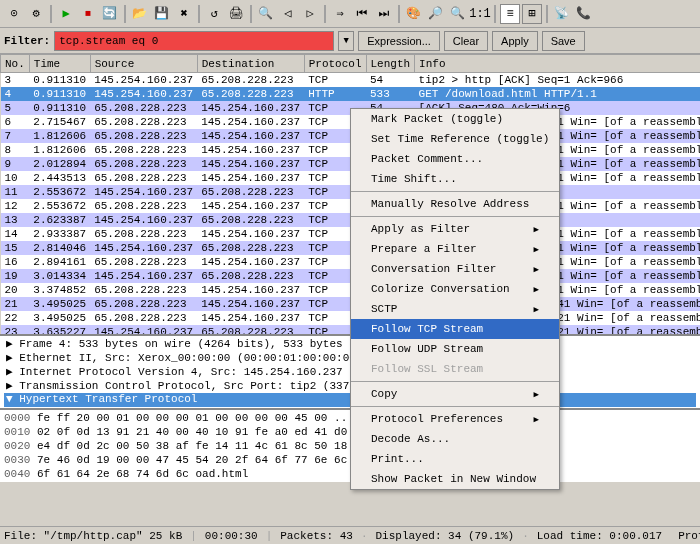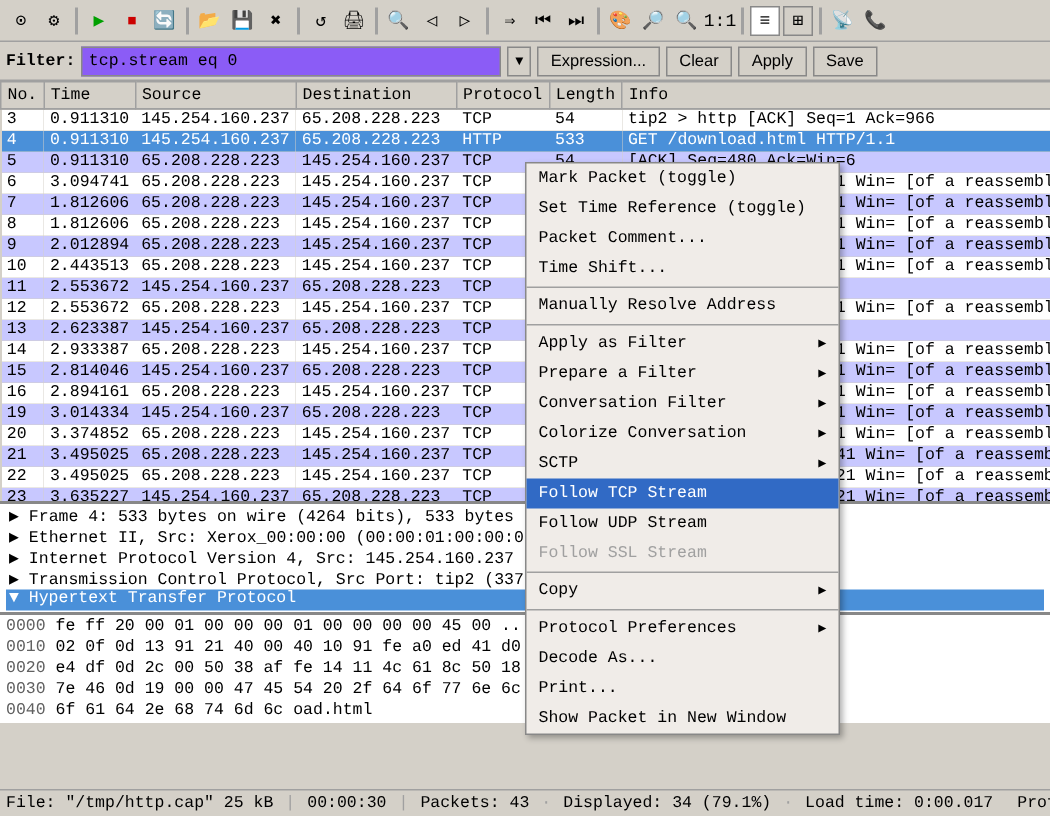--- a/index.html
+++ b/index.html
@@ -42,21 +42,21 @@
       align-items: center;
       gap: 4px;
       border-bottom: 1px solid #a0a0a0;
       height: 26px;
     }
     .filter-label { font-weight: bold; font-size: 11px; }
     .filter-input {
       flex: 1;
       height: 20px;
       border: 1px solid #888;
-      background: #8b5cf6;
+      background: #ef4444;
       font-family: 'Courier New', monospace;
       font-size: 11px;
       padding: 0 4px;
       max-width: 280px;
     }
     .filter-dropdown-btn {
       width: 16px; height: 20px;
       background: #d4d0c8;
       border: 1px solid #888;
       cursor: pointer;
@@ -107,21 +107,21 @@
       left: 350px;
       width: 210px;
       background: #f0ece8;
       border: 1px solid #888;
       box-shadow: 2px 2px 4px rgba(0,0,0,0.3);
       z-index: 100;
       font-size: 11px;
     }
     .menu-item {
       height: 20px;
-      padding: 2px 8px;
+      padding: 2px 20px;
       display: flex;
       align-items: center;
       justify-content: space-between;
       cursor: pointer;
       white-space: nowrap;
     }
     .menu-item-active { background: #316ac5; color: white; text-align: right; }
     .menu-item-disabled { color: #a0a0a0; cursor: default; }
     .menu-sep { height: 1px; background: #a0a0a0; margin: 2px 0; }
     .menu-arrow { font-size: 9px; }
@@ -258,21 +258,21 @@
           <td>5</td>
           <td>0.911310</td>
           <td>65.208.228.223</td>
           <td>145.254.160.237</td>
           <td>TCP</td>
           <td>54</td>
           <td>[ACK] Seq=480 Ack=Win=6</td>
         </tr>
         <tr style="background: white;">
           <td>6</td>
-          <td>3.094741</td>
+          <td>2.715467</td>
           <td>65.208.228.223</td>
           <td>145.254.160.237</td>
           <td>TCP</td>
           <td>1434</td>
           <td>[ACK] Seq=480 Ack=1381 Win=  [of a reassembled PDU]</td>
         </tr>
         <tr style="background: rgb(200, 200, 255);">
           <td>7</td>
           <td>1.812606</td>
           <td>65.208.228.223</td>

